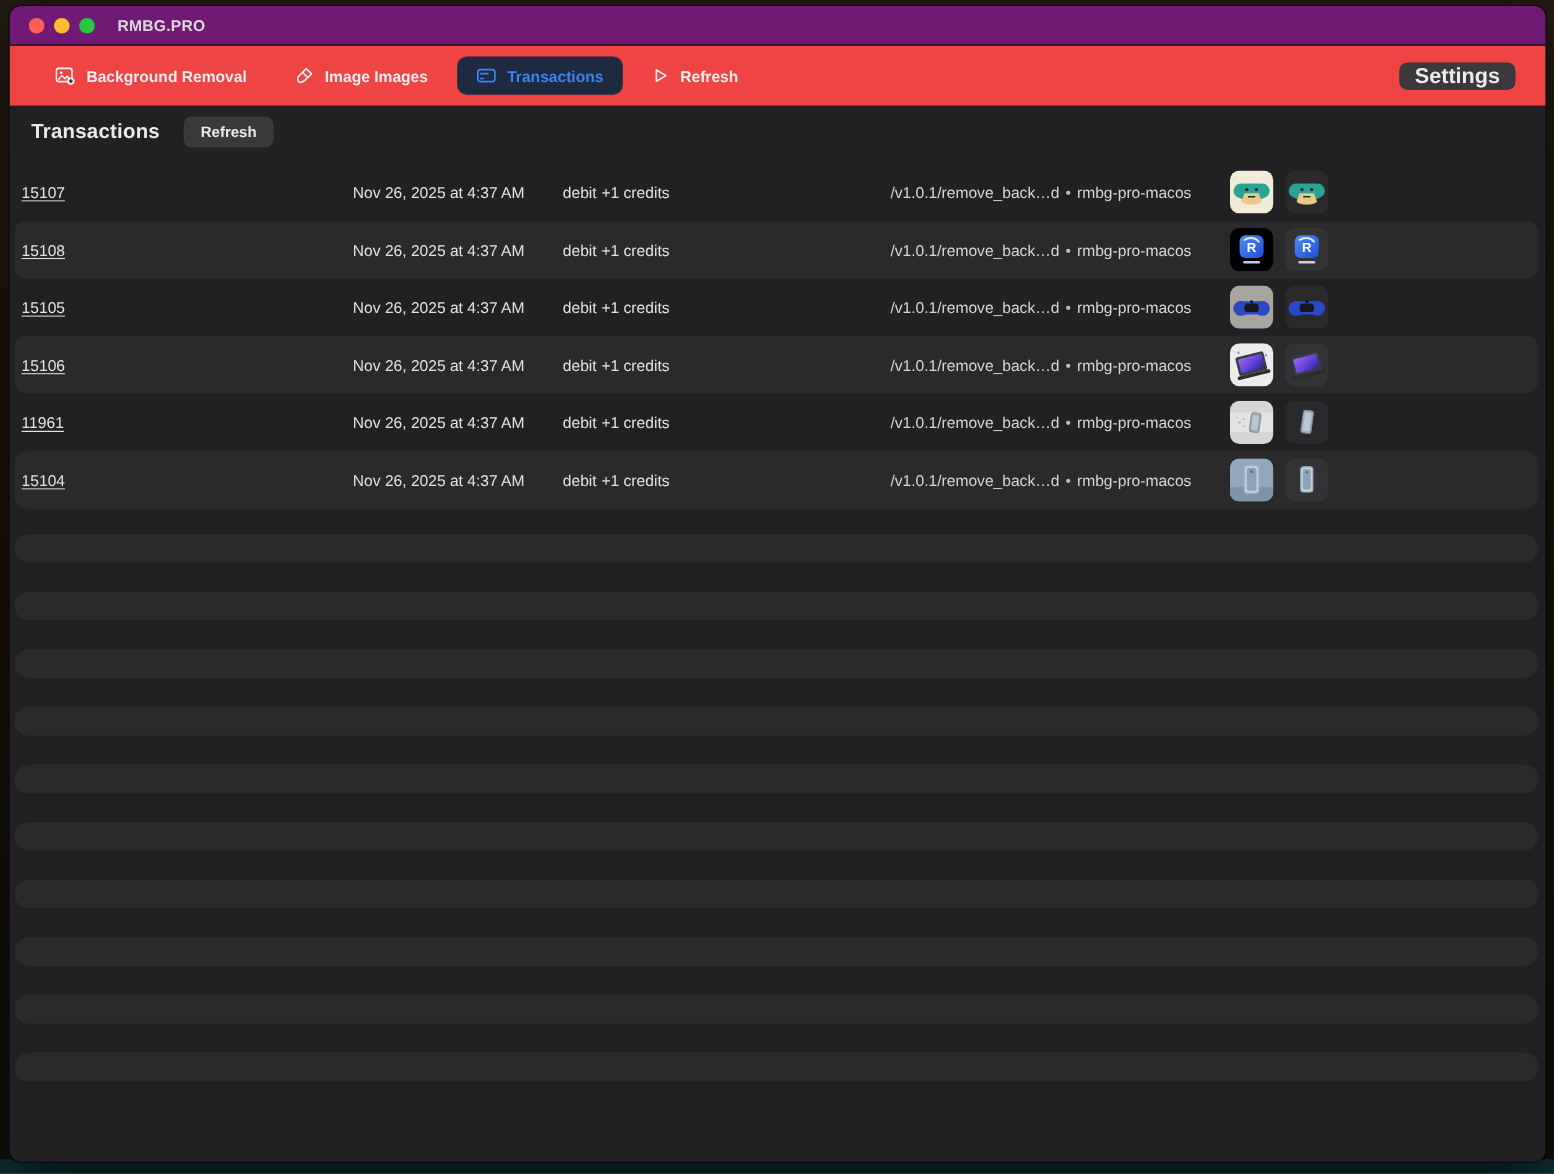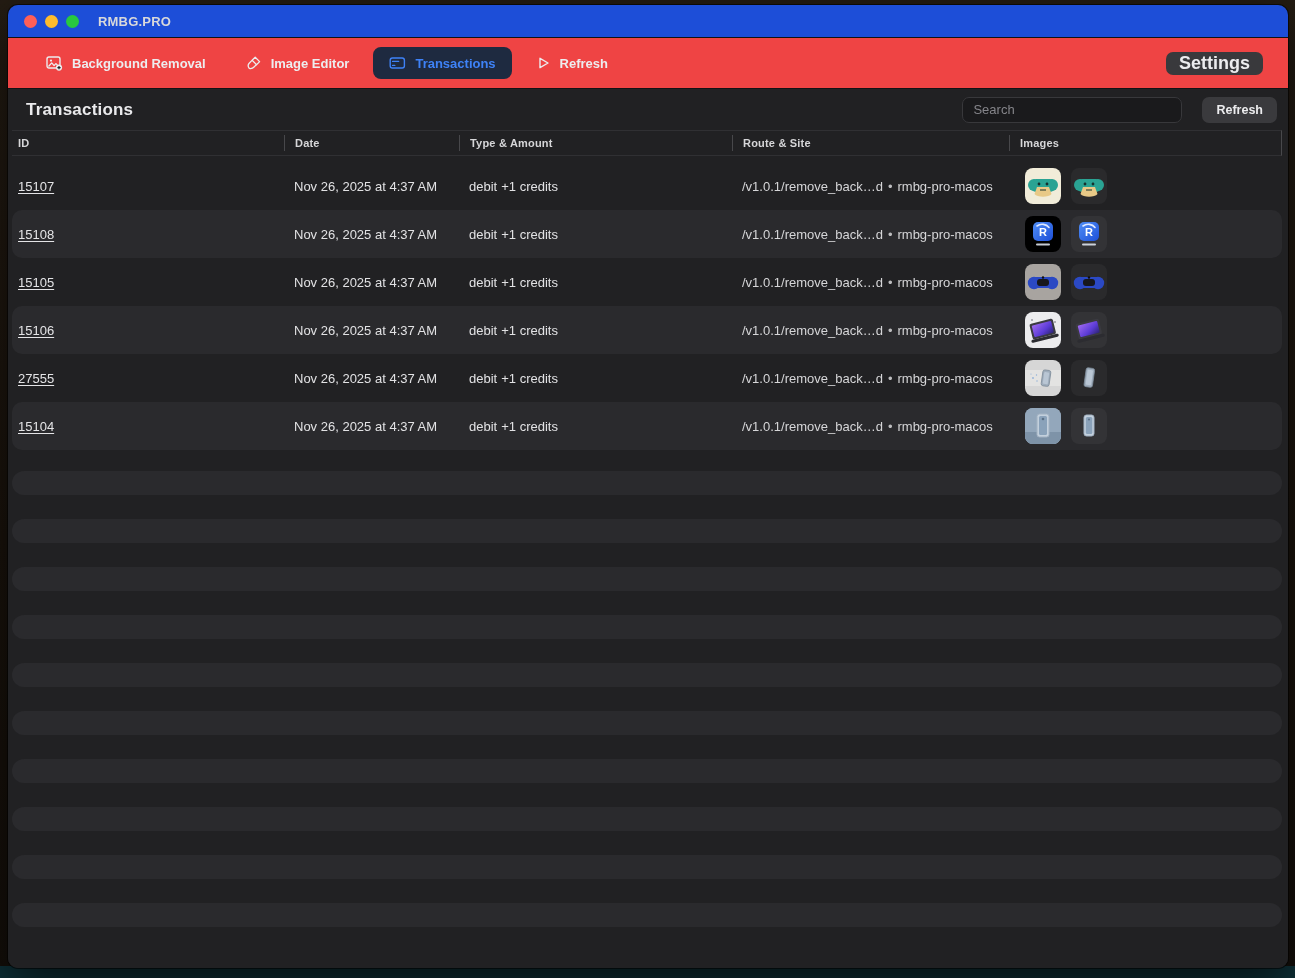--- a/index.html
+++ b/index.html
@@ -16,21 +16,21 @@
   
   .app-window{
     position:absolute; left:8px; top:5px; width:1280px; height:963px;
     background:#212123; border-radius:10px;
     box-shadow:0 18px 50px rgba(0,0,0,.65), 0 0 0 1px rgba(0,0,0,.55);
     overflow:hidden;
     display:flex; flex-direction:column;
   }
   
   .titlebar{
-    height:33px; flex:0 0 33px; background:#1d4ed8;
+    height:33px; flex:0 0 33px; background:#701a75;
     display:flex; align-items:center;
     border-bottom:1px solid #121214;
     position:relative;
   }
   .traffic{ display:flex; gap:8px; margin-left:16px; }
   .light{ width:13px; height:13px; border-radius:50%; border:none; padding:0; cursor:default;}
   .win-title{ margin-left:19px; font-size:13px; font-weight:700; color:#d9d9da; letter-spacing:.2px; }
   
   .navbar{
     height:51px; flex:0 0 51px; background:#ef4444;
@@ -139,21 +139,21 @@
       </span>
       <span>Background Removal</span>
     </button>
     <button class="tab">
       <span class="ticon">
         <svg width="16" height="16" viewBox="0 0 16 16" fill="none">
           <path d="M9.2 2.2l4.4 4.4-3.1 3.1-4.4-4.4z" stroke="#ececee" stroke-width="1.3" stroke-linejoin="round"></path>
           <path d="M6 5.4L3.2 8.2c-1 1-1.3 2.9-.4 4.6.3.6 1 .9 1.7.8 1.4-.2 2.7-.8 3.5-1.6l2.4-2.4" stroke="#ececee" stroke-width="1.3" fill="none" stroke-linejoin="round"></path>
         </svg>
       </span>
-      <span>Image Editor</span>
+      <span>Image Images</span>
     </button>
     <button class="tab active">
       <span class="ticon">
         <svg width="17" height="16" viewBox="0 0 17 16" fill="none">
           <rect x="1.2" y="3" width="14.2" height="10" rx="2.2" stroke="#3e82f7" stroke-width="1.4"></rect>
           <path d="M3.6 6.4h6" stroke="#3e82f7" stroke-width="1.4" stroke-linecap="round"></path>
           <path d="M3.6 10.4h2.2" stroke="#3e82f7" stroke-width="1.4" stroke-linecap="round"></path>
         </svg>
       </span>
       <span>Transactions</span>
@@ -167,33 +167,25 @@
       <span>Refresh</span>
     </button>
     <div class="spacer"></div>
     <button class="settings-btn">Settings</button>
   </div>
 
   <div class="content">
 
     <div class="toolbar">
       <div class="page-title">Transactions</div>
-      <input class="search-input" type="text" placeholder="Search" style="">
       <button class="refresh-btn">Refresh</button>
     </div>
 
     <div class="table">
 
-      <div class="thead">
-        <div class="th">ID</div>
-        <div class="th">Date</div>
-        <div class="th">Type &amp; Amount</div>
-        <div class="th">Route &amp; Site</div>
-        <div class="th">Images</div>
-      </div>
 
       <div class="tbody">
 
         <div class="trow">
           <div class="td id-cell"><a class="id-link">15107</a></div>
           <div class="td">Nov 26, 2025 at 4:37 AM</div>
           <div class="td type-cell">
             <span>debit</span><span class="amount">+1 credits</span>
           </div>
           <div class="td route-cell">
@@ -325,21 +317,21 @@
                   <rect x="6" y="9" width="24" height="16" rx="2" fill="#3a3a40"></rect>
                   <rect x="8" y="11" width="20" height="12" rx="1" fill="url(#plg)"></rect>
                   <rect x="4" y="25" width="28" height="3" rx="1.5" fill="#2c2c31"></rect>
                 </g>
               </svg>
             </div>
           </div>
         </div>
 
         <div class="trow">
-          <div class="td id-cell"><a class="id-link">27555</a></div>
+          <div class="td id-cell"><a class="id-link">11961</a></div>
           <div class="td">Nov 26, 2025 at 4:37 AM</div>
           <div class="td type-cell">
             <span>debit</span><span class="amount">+1 credits</span>
           </div>
           <div class="td route-cell">
             <span>/v1.0.1/remove_back…d</span><span class="dot">•</span><span>rmbg-pro-macos</span>
           </div>
           <div class="td images-cell">
             <div class="thumb" style="background-color: rgb(214, 214, 214);">
               <svg width="36" height="36" viewBox="0 0 36 36">

